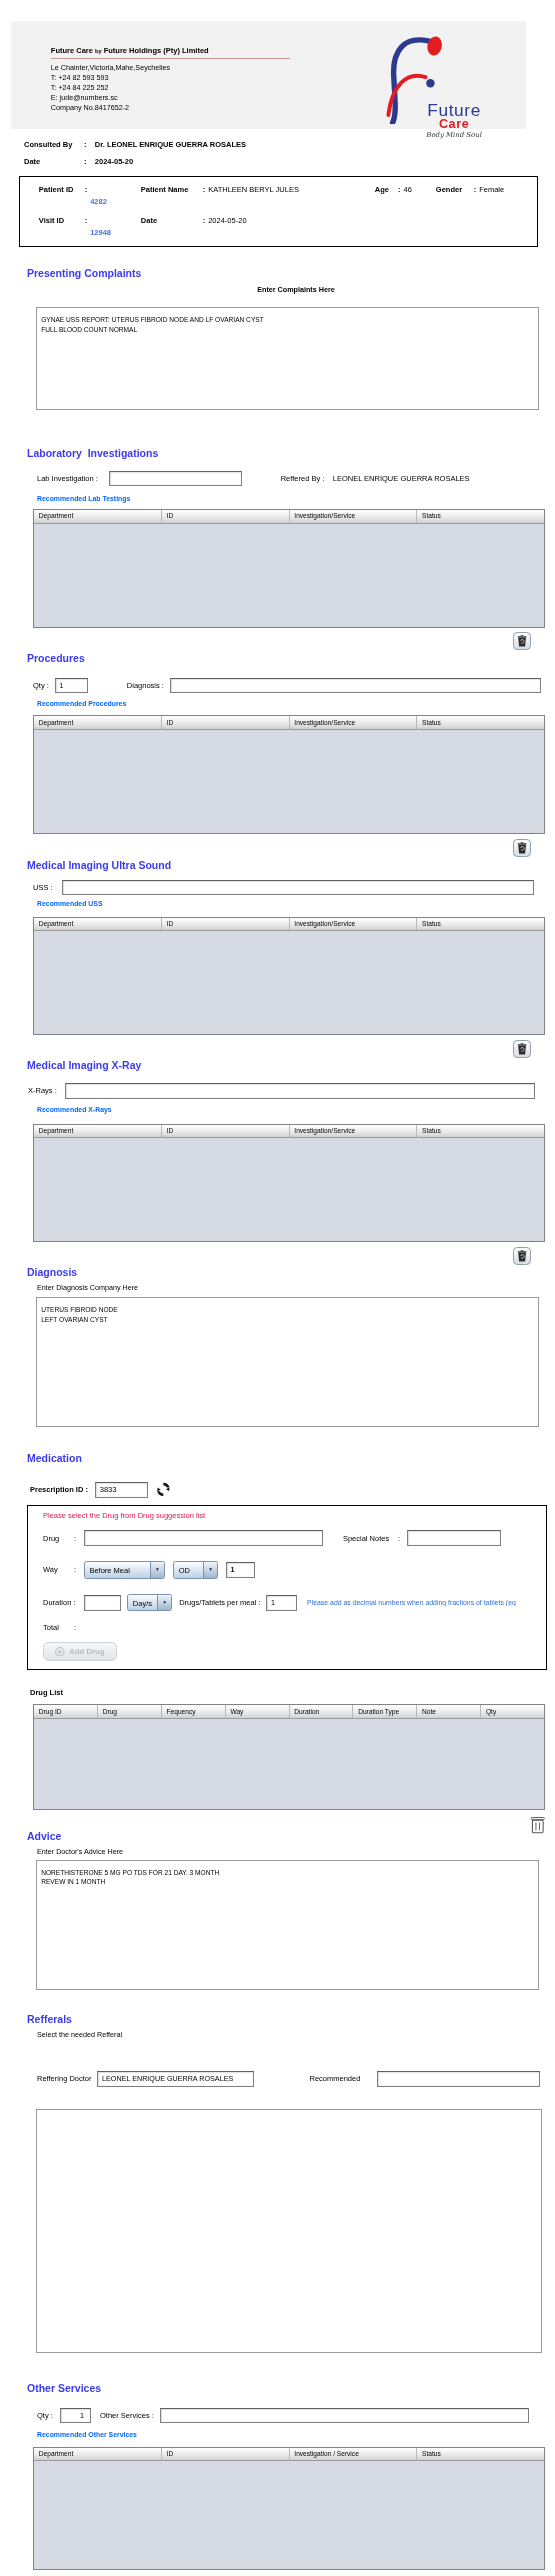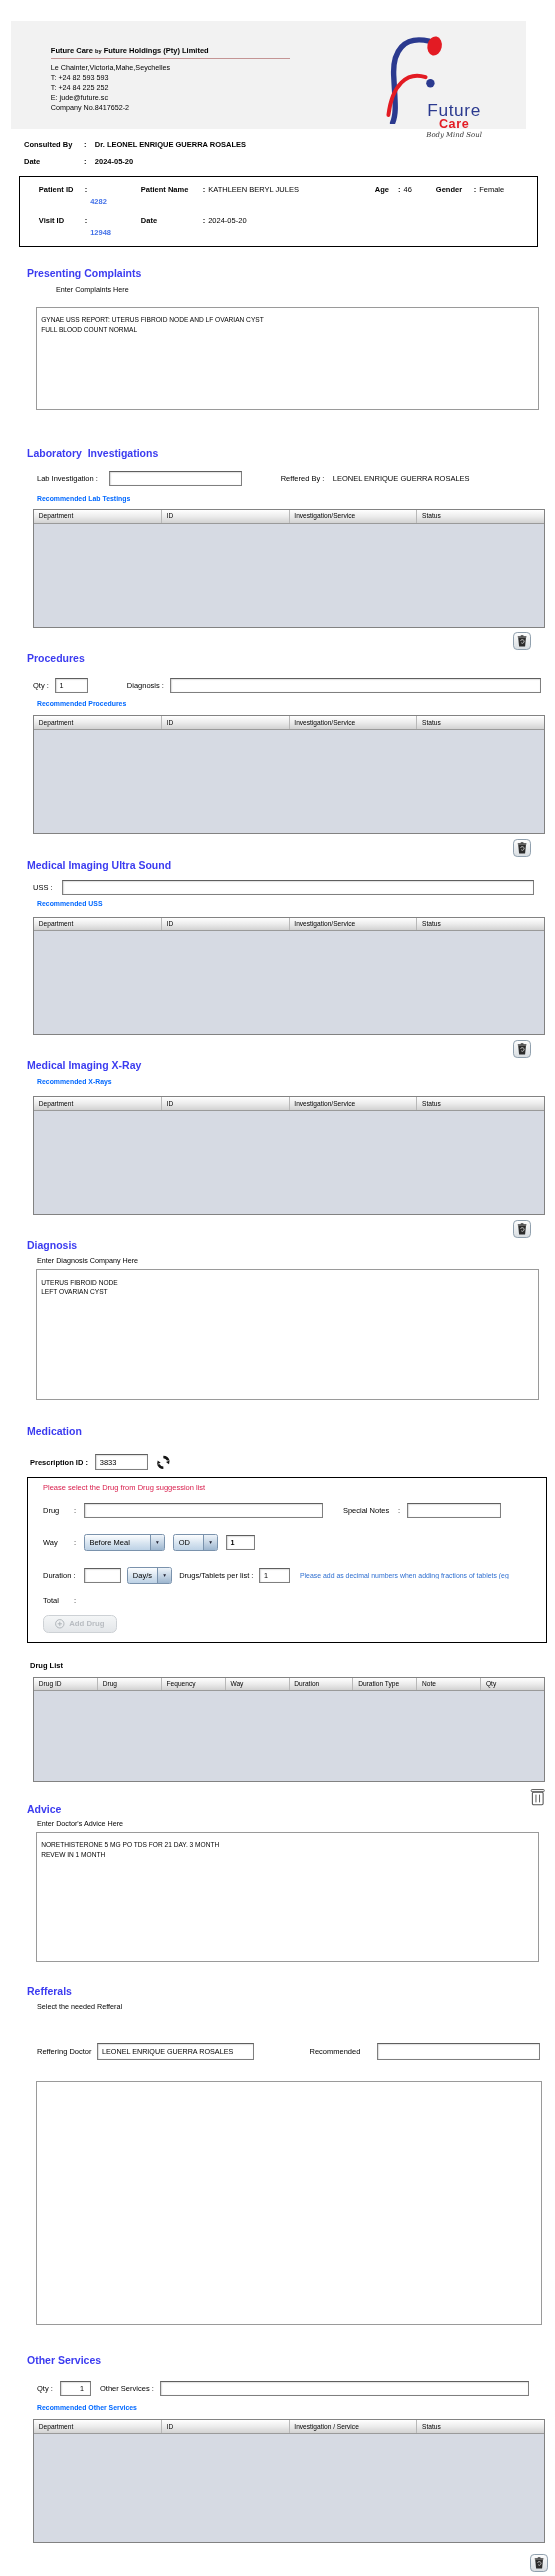--- a/index.html
+++ b/index.html
@@ -30,21 +30,21 @@
   .p-lbl{font-weight:bold;}
   .p-lbl.w1{width:43px;}
   .p-lbl.w2{width:59px;}
   .p-lbl.w3{width:20.3px;}
   .p-lbl.w4{width:35px;}
   .p-colon{font-weight:bold;width:8.4px;text-align:center;}
   .val-blue{color:#4472e8;font-weight:bold;margin-top:12px;}
 
   
   .section-title{margin:0 0 0 27px;color:#3b3bf0;font-size:10.5px;font-weight:bold;white-space:pre;}
-  .sub-label{margin:6px 0 0 56px;font-weight:normal;font-size:7.2px;}
+  .sub-label{margin:6px 0 0 36px;font-weight:bold;font-size:7.2px;text-align:center;}
   .sub-label-plain{margin:4.8px 0 0 37px;font-size:7.2px;}
   .text-box{margin:6px 0 0 36px;width:493px;border:0.6px solid #9a9a9a;background:#fff;padding:7.2px 4.2px 0 4.2px;font-size:6.6px;line-height:9.6px;white-space:pre-line;}
   .tb-complaints{height:94px;margin-top:13px;}
   .tb-diagnosis{height:121px;}
   .tb-advice{height:121px;}
 
   .field-row{display:flex;align-items:center;font-size:7.5px;}
   input.txt{height:13.7px;border:0.6px solid #7f7f7f;border-top-color:#5f5f5f;box-shadow:inset 0.6px 0.6px 1.2px rgba(0,0,0,.22);font-family:"Liberation Sans",sans-serif;font-size:7.2px;padding:0 3.6px;background:#fff;box-sizing:border-box;}
 
   .link{margin:8.4px 0 0 37px;color:#0068ff;font-weight:bold;font-size:6.9px;cursor:pointer;}
@@ -87,21 +87,21 @@
 <body>
 
 <div class="page">
 
   <div class="letterhead">
     <div class="company">
       <div class="company-name"><span>Future Care </span><span class="by">by</span><span> Future Holdings (Pty) Limited</span></div>
       <div>Le Chainter,Victoria,Mahe,Seychelles</div>
       <div>T: +24  82 593 593</div>
       <div>T: +24  84 225 252</div>
-      <div>E: jude@future.sc</div>
+      <div>E: jude@numbers.sc</div>
       <div>Company No.8417652-2</div>
     </div>
     <div class="logo">
       <svg class="fmark" width="72" height="90" viewBox="0 0 120 150">
         <path d="M 92 12 C 50 2, 30 28, 33 72 C 35 112, 38 132, 31 148" fill="none" stroke="#2b3a8f" stroke-width="9" stroke-linecap="round"></path>
         <path d="M 24 135 C 30 85, 55 62, 86 72" fill="none" stroke="#e31b23" stroke-width="6.5" stroke-linecap="round"></path>
         <ellipse cx="101" cy="20" rx="12" ry="16" fill="#e31b23" transform="rotate(12 101 20)"></ellipse>
         <circle cx="94" cy="82" r="7" fill="#2b3a8f"></circle>
       </svg>
       <div class="l1">Future</div>
@@ -250,20 +250,24 @@
             <rect x="1" y="2" width="15" height="2" rx="1" fill="#3a3a3a"></rect>
             <rect x="6" y="0.5" width="5" height="2" rx="1" fill="#3a3a3a"></rect>
             <path d="M6 10 a3 3 0 1 1 1 3" fill="none" stroke="#e8e8e8" stroke-width="1.2"></path>
           </svg>
       </div>
     </div>
   </div>
 
   <div>
     <h2 class="section-title" style="margin-top:1.2px;">Medical Imaging X-Ray</h2>
+    <div class="field-row" style="margin:12px 0 0 28px;">
+      <span>X-Rays :</span>
+      <input class="txt" type="text" style="margin-left: 7.8px; width: 470px; height: 15.5px;" value="">
+    </div>
     <div class="link" style="margin-top:7.2px;">Recommended X-Rays</div>
     <div class="grid-table" style="margin-top:10.8px;">
       <div class="g-head">
         <div class="g-col">Department</div>
         <div class="g-col">ID</div>
         <div class="g-col">Investigation/Service</div>
         <div class="g-col">Status</div>
       </div>
       <div class="g-body"></div>
     </div>
@@ -323,21 +327,21 @@
         </div>
         <input class="txt" type="text" style="width: 29px; height: 15.5px; margin-left: 7.8px; font-weight: bold;" value="1">
       </div>
       <div class="m-row" style="margin-top:15.5px;">
         <span style="width:41px;">Duration :</span>
         <input class="txt" type="text" style="width: 37px; height: 15.5px;" value="">
         <div class="dd" style="width:45px;margin-left:6px;">
           <span class="dd-text">Day/s</span>
           <span class="dd-btn">▼</span>
         </div>
-        <span style="margin-left:7.2px;">Drugs/Tablets per list :</span>
+        <span style="margin-left:7.2px;">Drugs/Tablets per meal :</span>
         <input class="txt" type="text" style="width: 31px; height: 15.5px; margin-left: 6px;" value="1">
         <span class="blue-note">Please add as decimal numbers when adding fractions of tablets (eg</span>
       </div>
       <div class="m-row" style="margin-top:12px;">
         <span class="m-lbl">Total</span>
         <span class="m-colon">:</span>
         <span></span>
       </div>
       <div class="add-btn">
         <svg width="9.6" height="9.6" viewBox="0 0 16 16">

